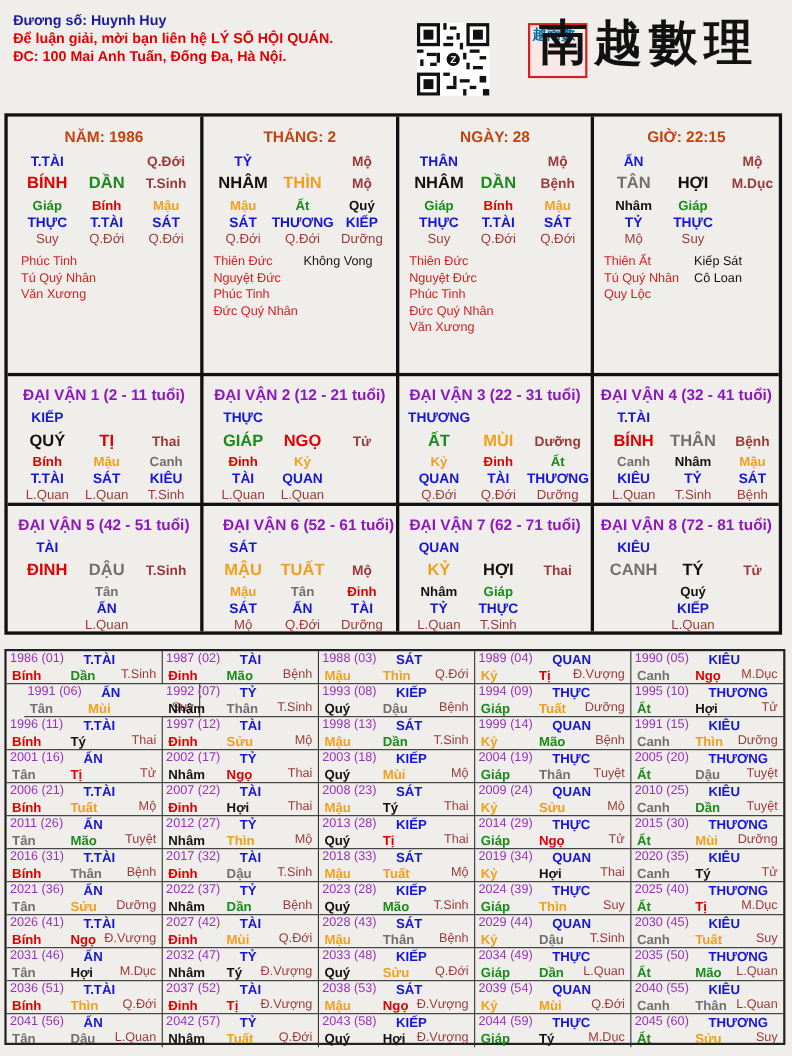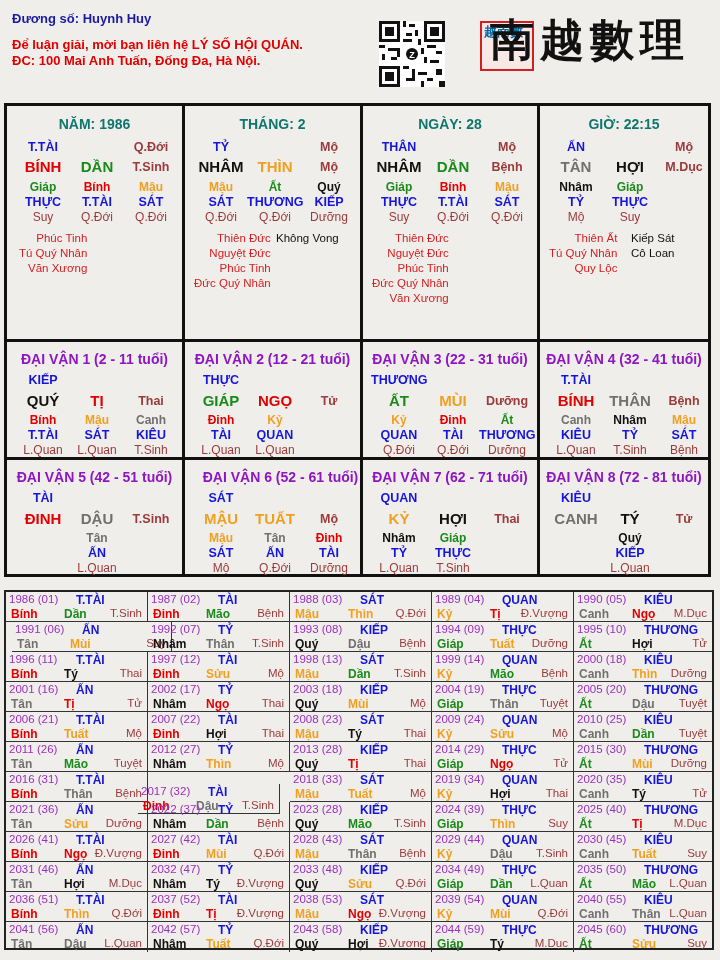--- a/index.html
+++ b/index.html
@@ -4,45 +4,45 @@
 <style>
   html, body { margin:0; padding:0; }
   body {
     width:720px; height:960px; overflow:hidden; position:relative;
     background:#f0eeeb;
     font-family:"Liberation Sans", sans-serif;
   }
   .hdr { position:absolute; left:12px; top:10px; line-height:17px; font-size:13px; font-weight:bold; }
   .hdr .blue { color:#1a1aa0; }
   .hdr .red { color:#e00000; }
-  .hdr .l1 { margin-bottom:10px; }
+  .hdr .l1 { margin-bottom:0; }
   .hdr .l2 { margin-bottom:3px; }
   .hdr .l2 .val { margin-left:10px; }
   .hdr .red-line { line-height:15.5px; font-size:13px; }
 
   .qr { position:absolute; left:379px; top:21px; width:66px; height:66px; background:#fff; }
   .qr svg { display:block; }
   .seal { position:absolute; left:480px; top:21px; width:54px; height:50px; border:2px solid #d21f1f; box-sizing:border-box; background:#f8e8e6; }
   .seal .s1 { position:absolute; left:2px; top:2px; font-size:13px; color:#0369a1; font-family:"DejaVu Serif", serif; line-height:14px;font-weight:bold; }
   .brand { position:absolute; left:490px; top:10px; font-size:44px; font-family:"DejaVu Serif", serif; color:#111; letter-spacing:6px; font-weight:bold; line-height:60px; }
 
   
   .pillars { position:absolute; left:4px; top:103px; width:707px; height:474px; border:3px solid #111; box-sizing:border-box; }
   .pcol { position:absolute; top:0; box-sizing:border-box; }
   .vline { position:absolute; width:3px; background:#111; }
   .hline { position:absolute; height:3px; background:#111; }
-  .ptitle { position:absolute; width:100%; text-align:center; color:#0f766e; font-weight:bold; font-size:14px; }
+  .ptitle { position:absolute; width:100%; text-align:center; color:#c2410c; font-weight:bold; font-size:14px; }
   .cell3 { position:absolute; width:56px; text-align:center; font-weight:bold; white-space:nowrap; }
   .c-top { font-size:12.5px; }
   .c-big { font-size:15px; }
   .c-hidden { font-size:12px; }
   .c-thn { font-size:12.5px; }
   .c-state { font-size:12px; font-weight:normal; }
   .stars { position:absolute; font-size:11.5px; line-height:15px; }
-  .stars div { white-space:nowrap;text-align:right; }
+  .stars div { white-space:nowrap; }
   .dvtitle { position:absolute; width:100%; text-align:center; color:#8e16c0; font-weight:bold; font-size:14px; white-space:nowrap; }
 
   
   .ytable { position:absolute; left:4px; top:590px; width:710px; height:360px; border:2px solid #222; box-sizing:border-box; }
   .ycell { position:absolute; box-sizing:border-box; border-right:1px solid #333; border-bottom:1px solid #333; }
   .ycell .yr { position:absolute; left:3px; top:1px; font-size:11.5px; color:#9a2fbf; white-space:nowrap; }
   .ycell .th { position:absolute; left:70px; top:1px; font-size:12px; font-weight:bold; color:#1515d8; white-space:nowrap; }
   .ycell .can { position:absolute; left:5px; top:15px; font-size:12px; font-weight:bold; white-space:nowrap; }
   .ycell .chi { position:absolute; left:58px; top:15px; font-size:12px; font-weight:bold; white-space:nowrap; }
   .ycell .st { position:absolute; right:5px; top:15px; font-size:11.5px; color:#9a3a3a; white-space:nowrap; }
@@ -375,21 +375,21 @@
         <span class="chi" style="color:#e00000">Tị</span>
         <span class="st">Đ.Vượng</span>
       </div>
       <div class="ycell" style="left:568px;top:0px;width:138px;height:30px;border-right:none;">
         <span class="yr">1990 (05)</span>
         <span class="th">KIÊU</span>
         <span class="can" style="color:#707070">Canh</span>
         <span class="chi" style="color:#e00000">Ngọ</span>
         <span class="st">M.Dục</span>
       </div>
-      <div class="ycell" style="left:6px;top:30px;width:160px;height:30px;padding-left:12px;">
+      <div class="ycell" style="left:16px;top:30px;width:160px;height:30px;padding-left:12px;">
         <span class="yr">1991 (06)</span>
         <span class="th">ẤN</span>
         <span class="can" style="color:#707070">Tân</span>
         <span class="chi" style="color:#f0a020">Mùi</span>
         <span class="st">Suy</span>
       </div>
       <div class="ycell" style="left:142px;top:30px;width:142px;height:30px;">
         <span class="yr">1992 (07)</span>
         <span class="th">TỶ</span>
         <span class="can" style="color:#111111">Nhâm</span>
@@ -439,21 +439,21 @@
         <span class="st">T.Sinh</span>
       </div>
       <div class="ycell" style="left:426px;top:60px;width:142px;height:30px;">
         <span class="yr">1999 (14)</span>
         <span class="th">QUAN</span>
         <span class="can" style="color:#f0a020">Kỷ</span>
         <span class="chi" style="color:#1a8a1a">Mão</span>
         <span class="st">Bệnh</span>
       </div>
       <div class="ycell" style="left:568px;top:60px;width:138px;height:30px;border-right:none;">
-        <span class="yr">2000 (18)</span>
+        <span class="yr">1991 (15)</span>
         <span class="th">KIÊU</span>
         <span class="can" style="color:#707070">Canh</span>
         <span class="chi" style="color:#f0a020">Thìn</span>
         <span class="st">Dưỡng</span>
       </div>
       <div class="ycell" style="left:0px;top:90px;width:142px;height:30px;">
         <span class="yr">2001 (16)</span>
         <span class="th">ẤN</span>
         <span class="can" style="color:#707070">Tân</span>
         <span class="chi" style="color:#e00000">Tị</span>
@@ -557,21 +557,21 @@
         <span class="chi" style="color:#f0a020">Mùi</span>
         <span class="st">Dưỡng</span>
       </div>
       <div class="ycell" style="left:0px;top:180px;width:142px;height:30px;">
         <span class="yr">2016 (31)</span>
         <span class="th">T.TÀI</span>
         <span class="can" style="color:#e00000">Bính</span>
         <span class="chi" style="color:#707070">Thân</span>
         <span class="st">Bệnh</span>
       </div>
-      <div class="ycell" style="left:132px;top:180px;width:142px;height:30px;margin-top:12px;">
+      <div class="ycell" style="left:142px;top:180px;width:142px;height:30px;">
         <span class="yr">2017 (32)</span>
         <span class="th">TÀI</span>
         <span class="can" style="color:#e00000">Đinh</span>
         <span class="chi" style="color:#707070">Dậu</span>
         <span class="st">T.Sinh</span>
       </div>
       <div class="ycell" style="left:284px;top:180px;width:142px;height:30px;">
         <span class="yr">2018 (33)</span>
         <span class="th">SÁT</span>
         <span class="can" style="color:#f0a020">Mậu</span>

